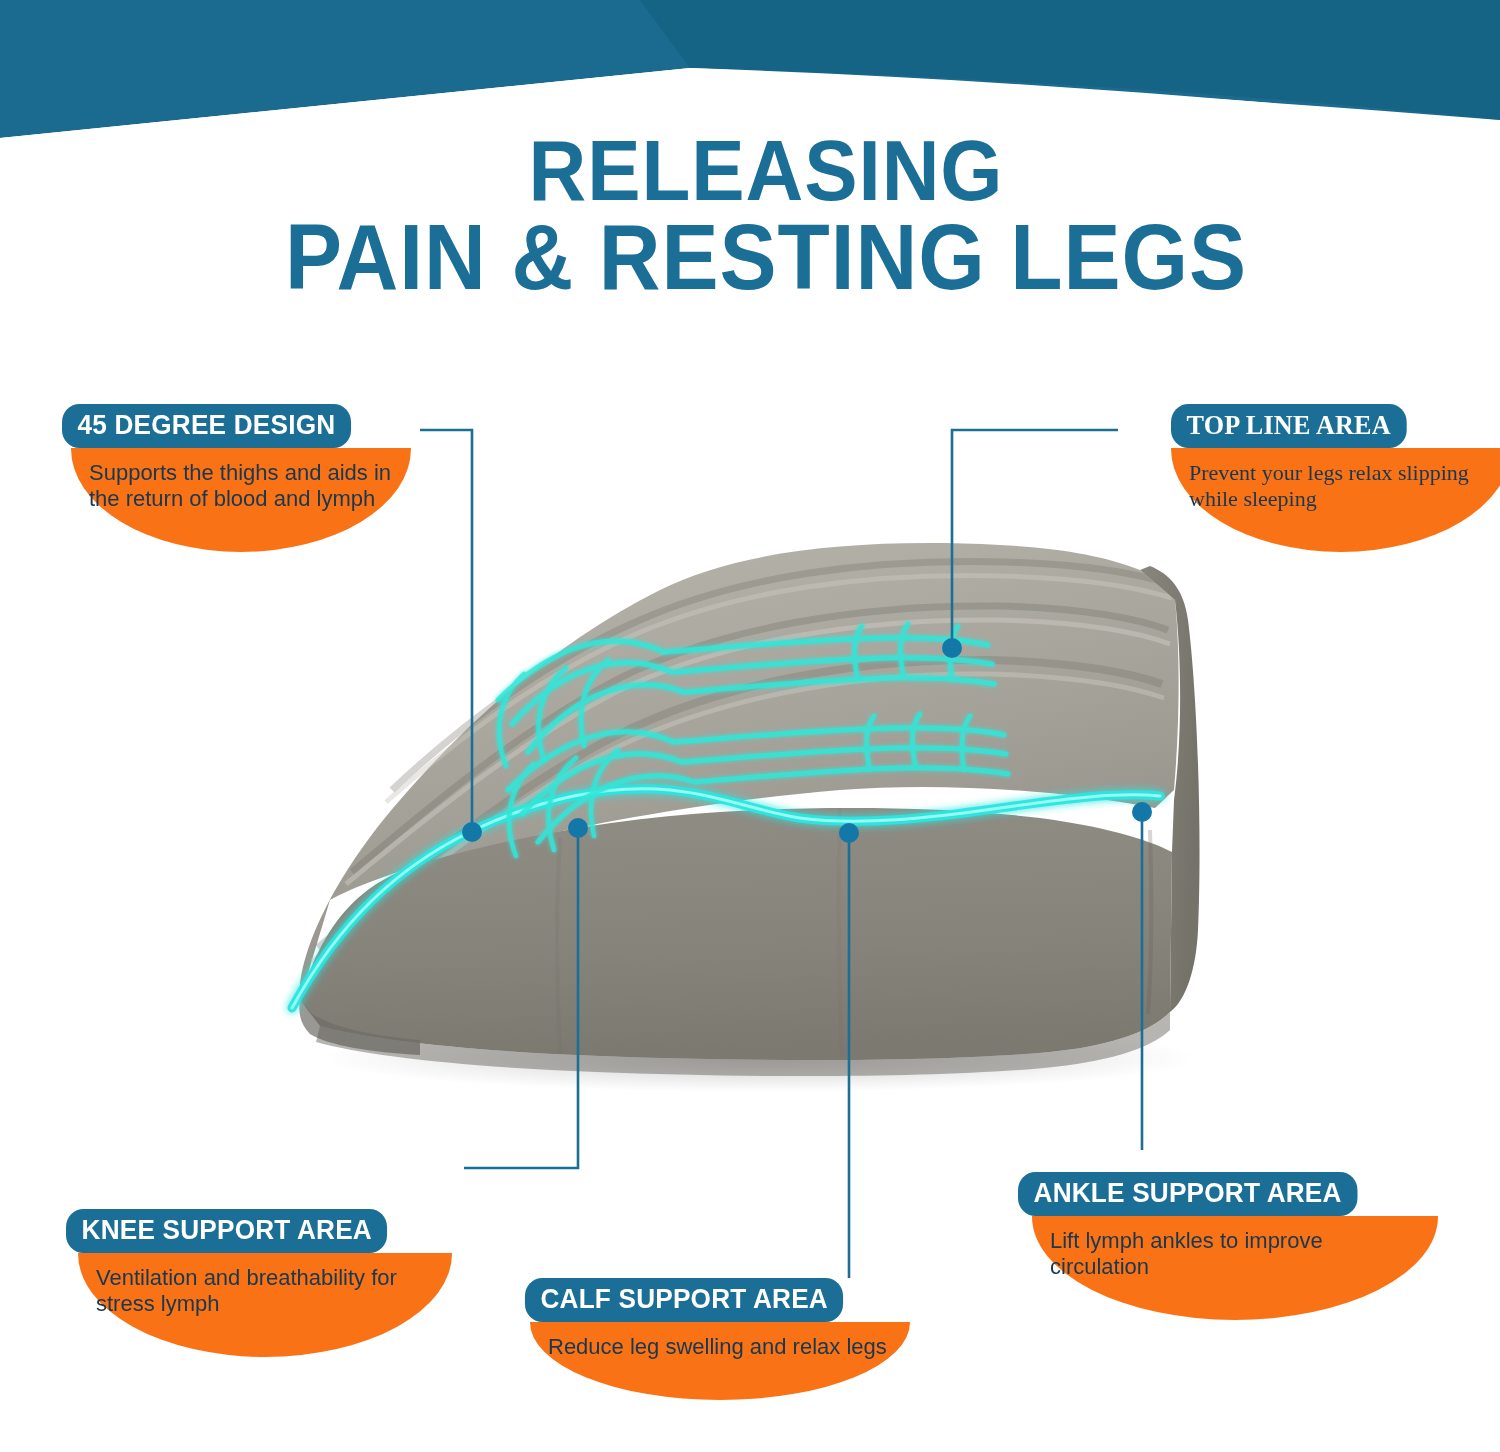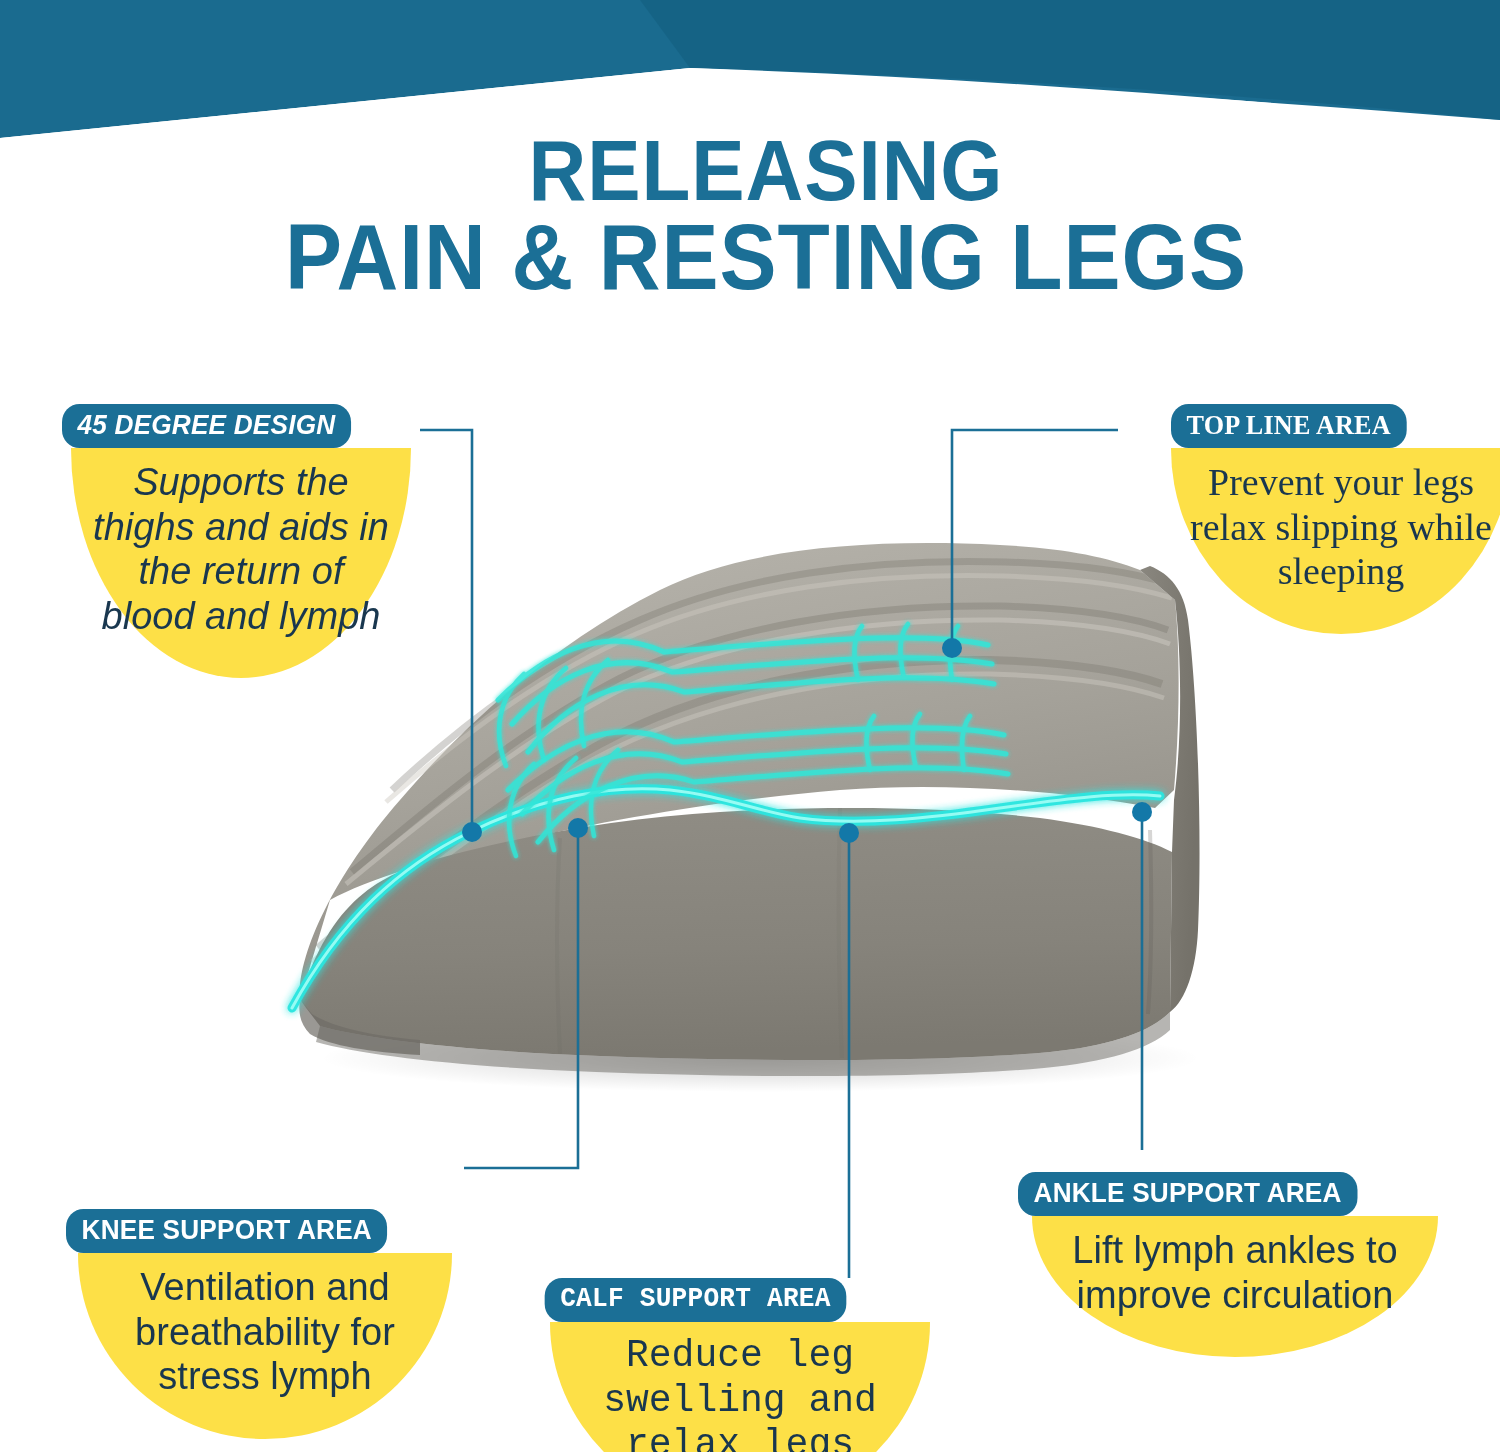--- a/index.html
+++ b/index.html
@@ -59,36 +59,36 @@
     padding: 7px 16px 9px 16px;
     font-size: 27px;
     letter-spacing: 0.2px;
     white-space: nowrap;
     transform: scaleX(0.97);
     transform-origin: left center;
     line-height: 1.05;
   }
   .callout-pill.center-pill { transform-origin: center; }
   .callout-body {
-    background: #fde047;
+    background: #f97316;
     color: #19374f;
     border-bottom-left-radius: 50% 100%;
     border-bottom-right-radius: 50% 100%;
-    text-align: center;
-    font-size: 38px;
+    text-align: left;
+    font-size: 22px;
     line-height: 1.17;
     padding: 12px 18px 40px 18px;
     box-sizing: border-box;
   }
 
   
-  #callout-45deg   { left: 62px;   top: 404px;  width: 358px; font-style: italic; }
+  #callout-45deg   { left: 62px;   top: 404px;  width: 358px; }
   #callout-topline { left: 1171px; top: 404px;  width: 340px; font-family: Liberation Serif, serif; }
   #callout-knee    { left: 66px;   top: 1209px; width: 398px; }
-  #callout-calf    { left: 540px;  top: 1278px; width: 400px; font-family: Liberation Mono, monospace; }
+  #callout-calf    { left: 520px;  top: 1278px; width: 400px; }
   #callout-ankle   { left: 1018px; top: 1148px; width: 432px; margin-top: 24px; }
 
   #callout-45deg .callout-body   { width: 340px; margin-left: 9px; }
   #callout-topline .callout-body { width: 340px; }
   #callout-knee .callout-body    { width: 374px; margin-left: 12px; }
   #callout-calf .callout-body    { width: 380px; margin-left: 10px; }
   #callout-ankle .callout-body   { width: 406px; margin-left: 14px; }
 
   
   .layer {

